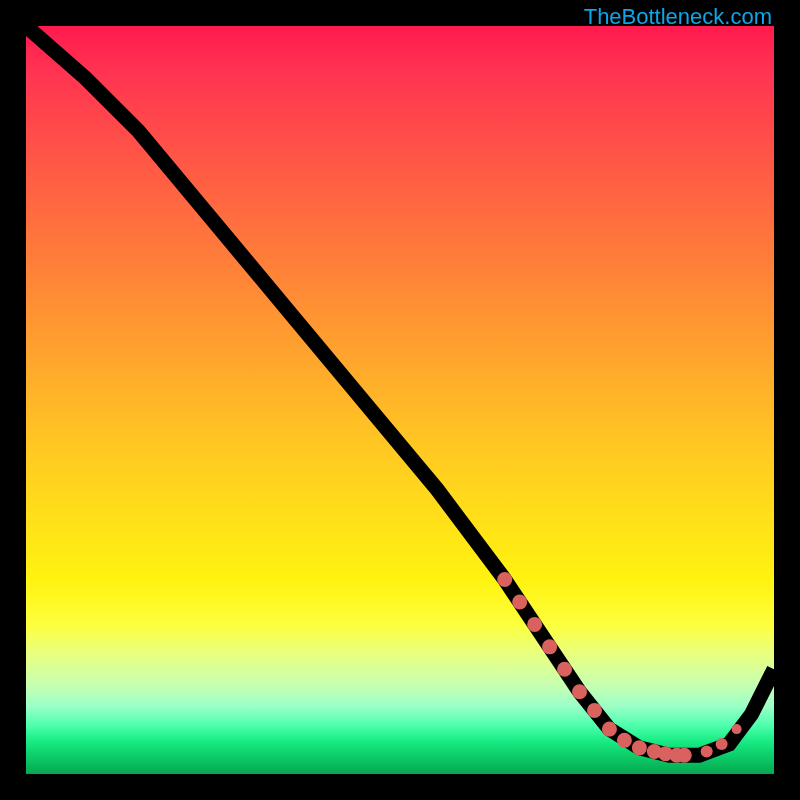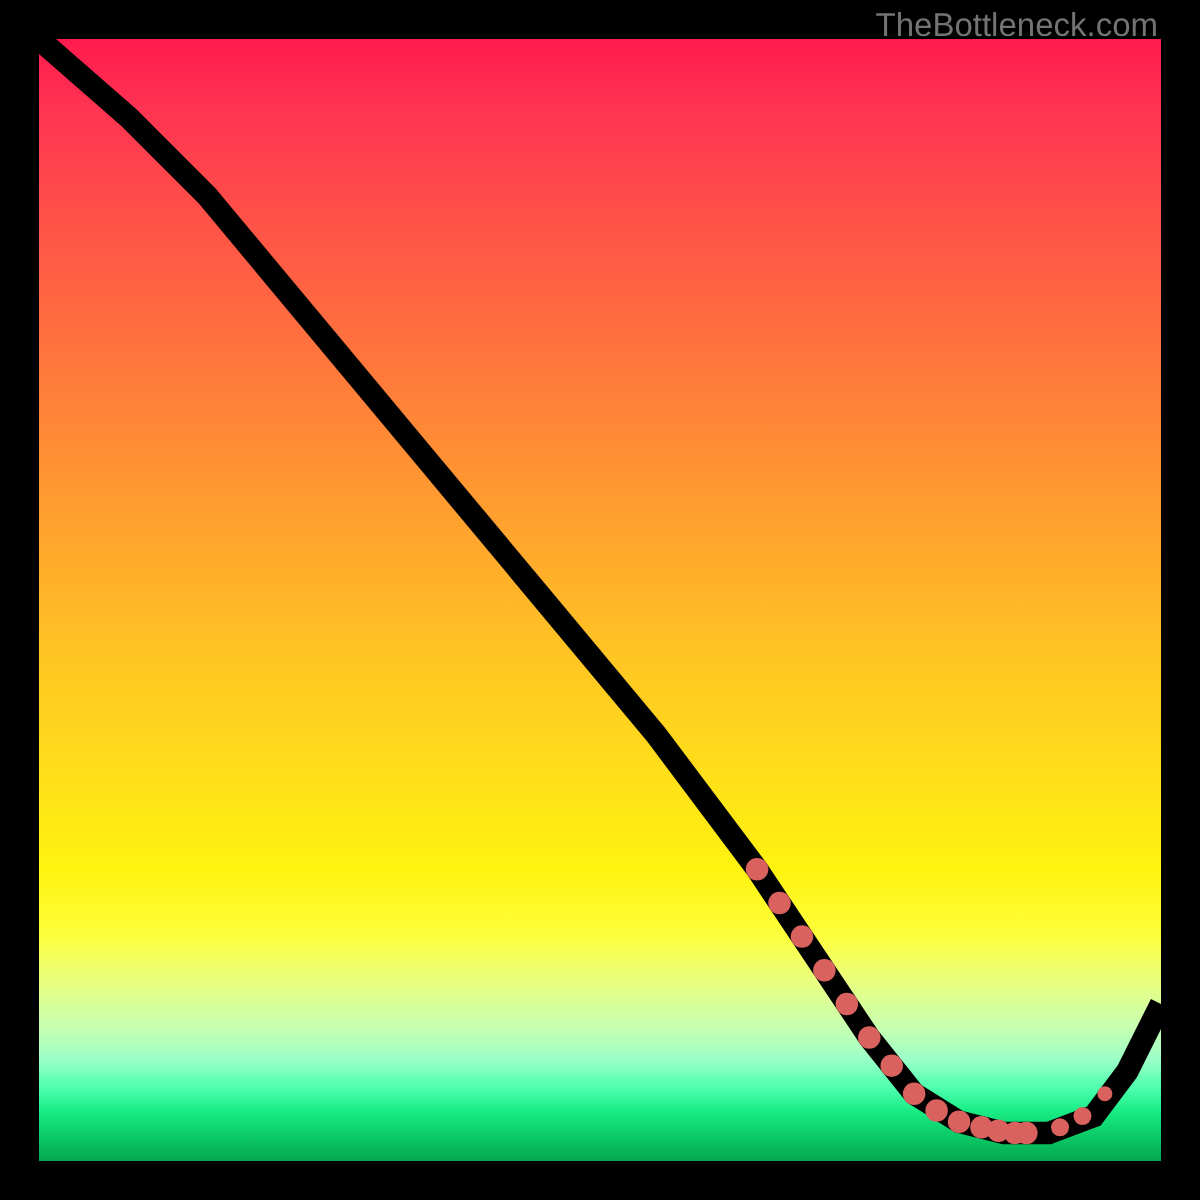--- a/index.html
+++ b/index.html
@@ -7,21 +7,21 @@
     width: 800px;
     height: 800px;
     background: #000;
     position: relative;
     font-family: Arial, Helvetica, sans-serif;
   }
   .watermark {
     position: absolute;
     top: 4px;
     right: 28px;
-    color: #737373;
+    color: #0ea5e9;
     font-size: 22px;
     z-index: 10;
   }
   .plot-area {
     position: absolute;
     left: 26px;
     top: 26px;
     width: 748px;
     height: 748px;
     background: linear-gradient(

